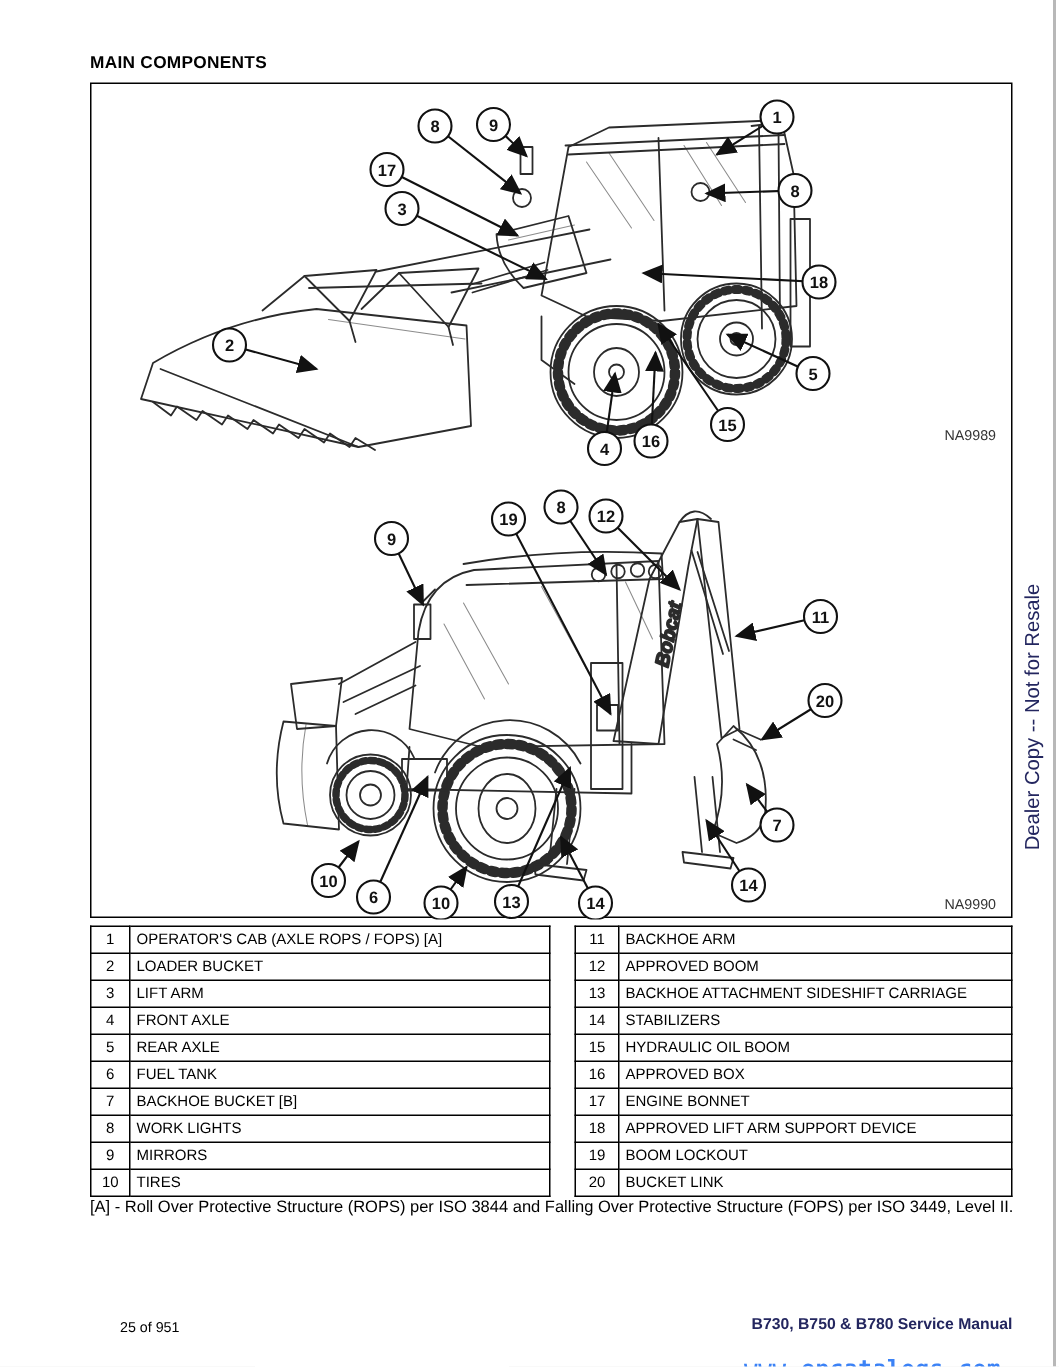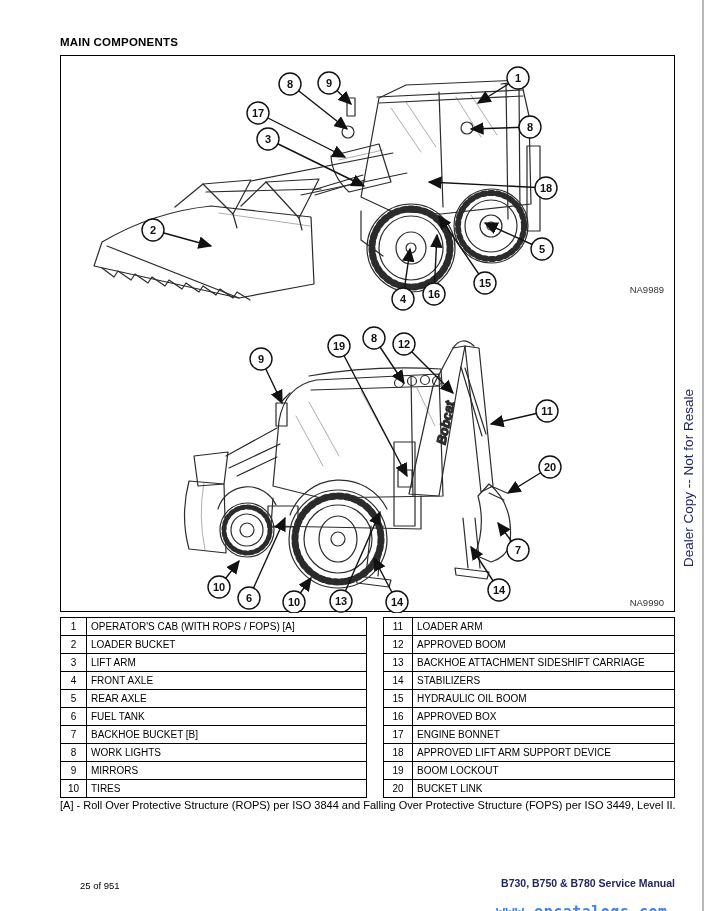--- a/index.html
+++ b/index.html
@@ -251,21 +251,21 @@
         </g>
     </svg>
   </div>
 
   <div class="watermark" style="color: rgb(35, 38, 95);">Dealer Copy -- Not for Resale</div>
 
   <table class="parts" id="parts-left">
     <tbody id="tbody-left">
         <tr>
           <td class="num">1</td>
-          <td class="nm">OPERATOR'S CAB (WITH ROPS / FOPS) [A]</td>
+          <td class="nm">OPERATOR'S CAB (AXLE ROPS / FOPS) [A]</td>
         </tr>
         <tr>
           <td class="num">2</td>
           <td class="nm">LOADER BUCKET</td>
         </tr>
         <tr>
           <td class="num">3</td>
           <td class="nm">LIFT ARM</td>
         </tr>
         <tr>
@@ -295,21 +295,21 @@
         <tr>
           <td class="num">10</td>
           <td class="nm">TIRES</td>
         </tr>
       </tbody>
   </table>
   <table class="parts" id="parts-right">
     <tbody id="tbody-right">
         <tr>
           <td class="num">11</td>
-          <td class="nm">LOADER ARM</td>
+          <td class="nm">BACKHOE ARM</td>
         </tr>
         <tr>
           <td class="num">12</td>
           <td class="nm">APPROVED BOOM</td>
         </tr>
         <tr>
           <td class="num">13</td>
           <td class="nm">BACKHOE ATTACHMENT SIDESHIFT CARRIAGE</td>
         </tr>
         <tr>

